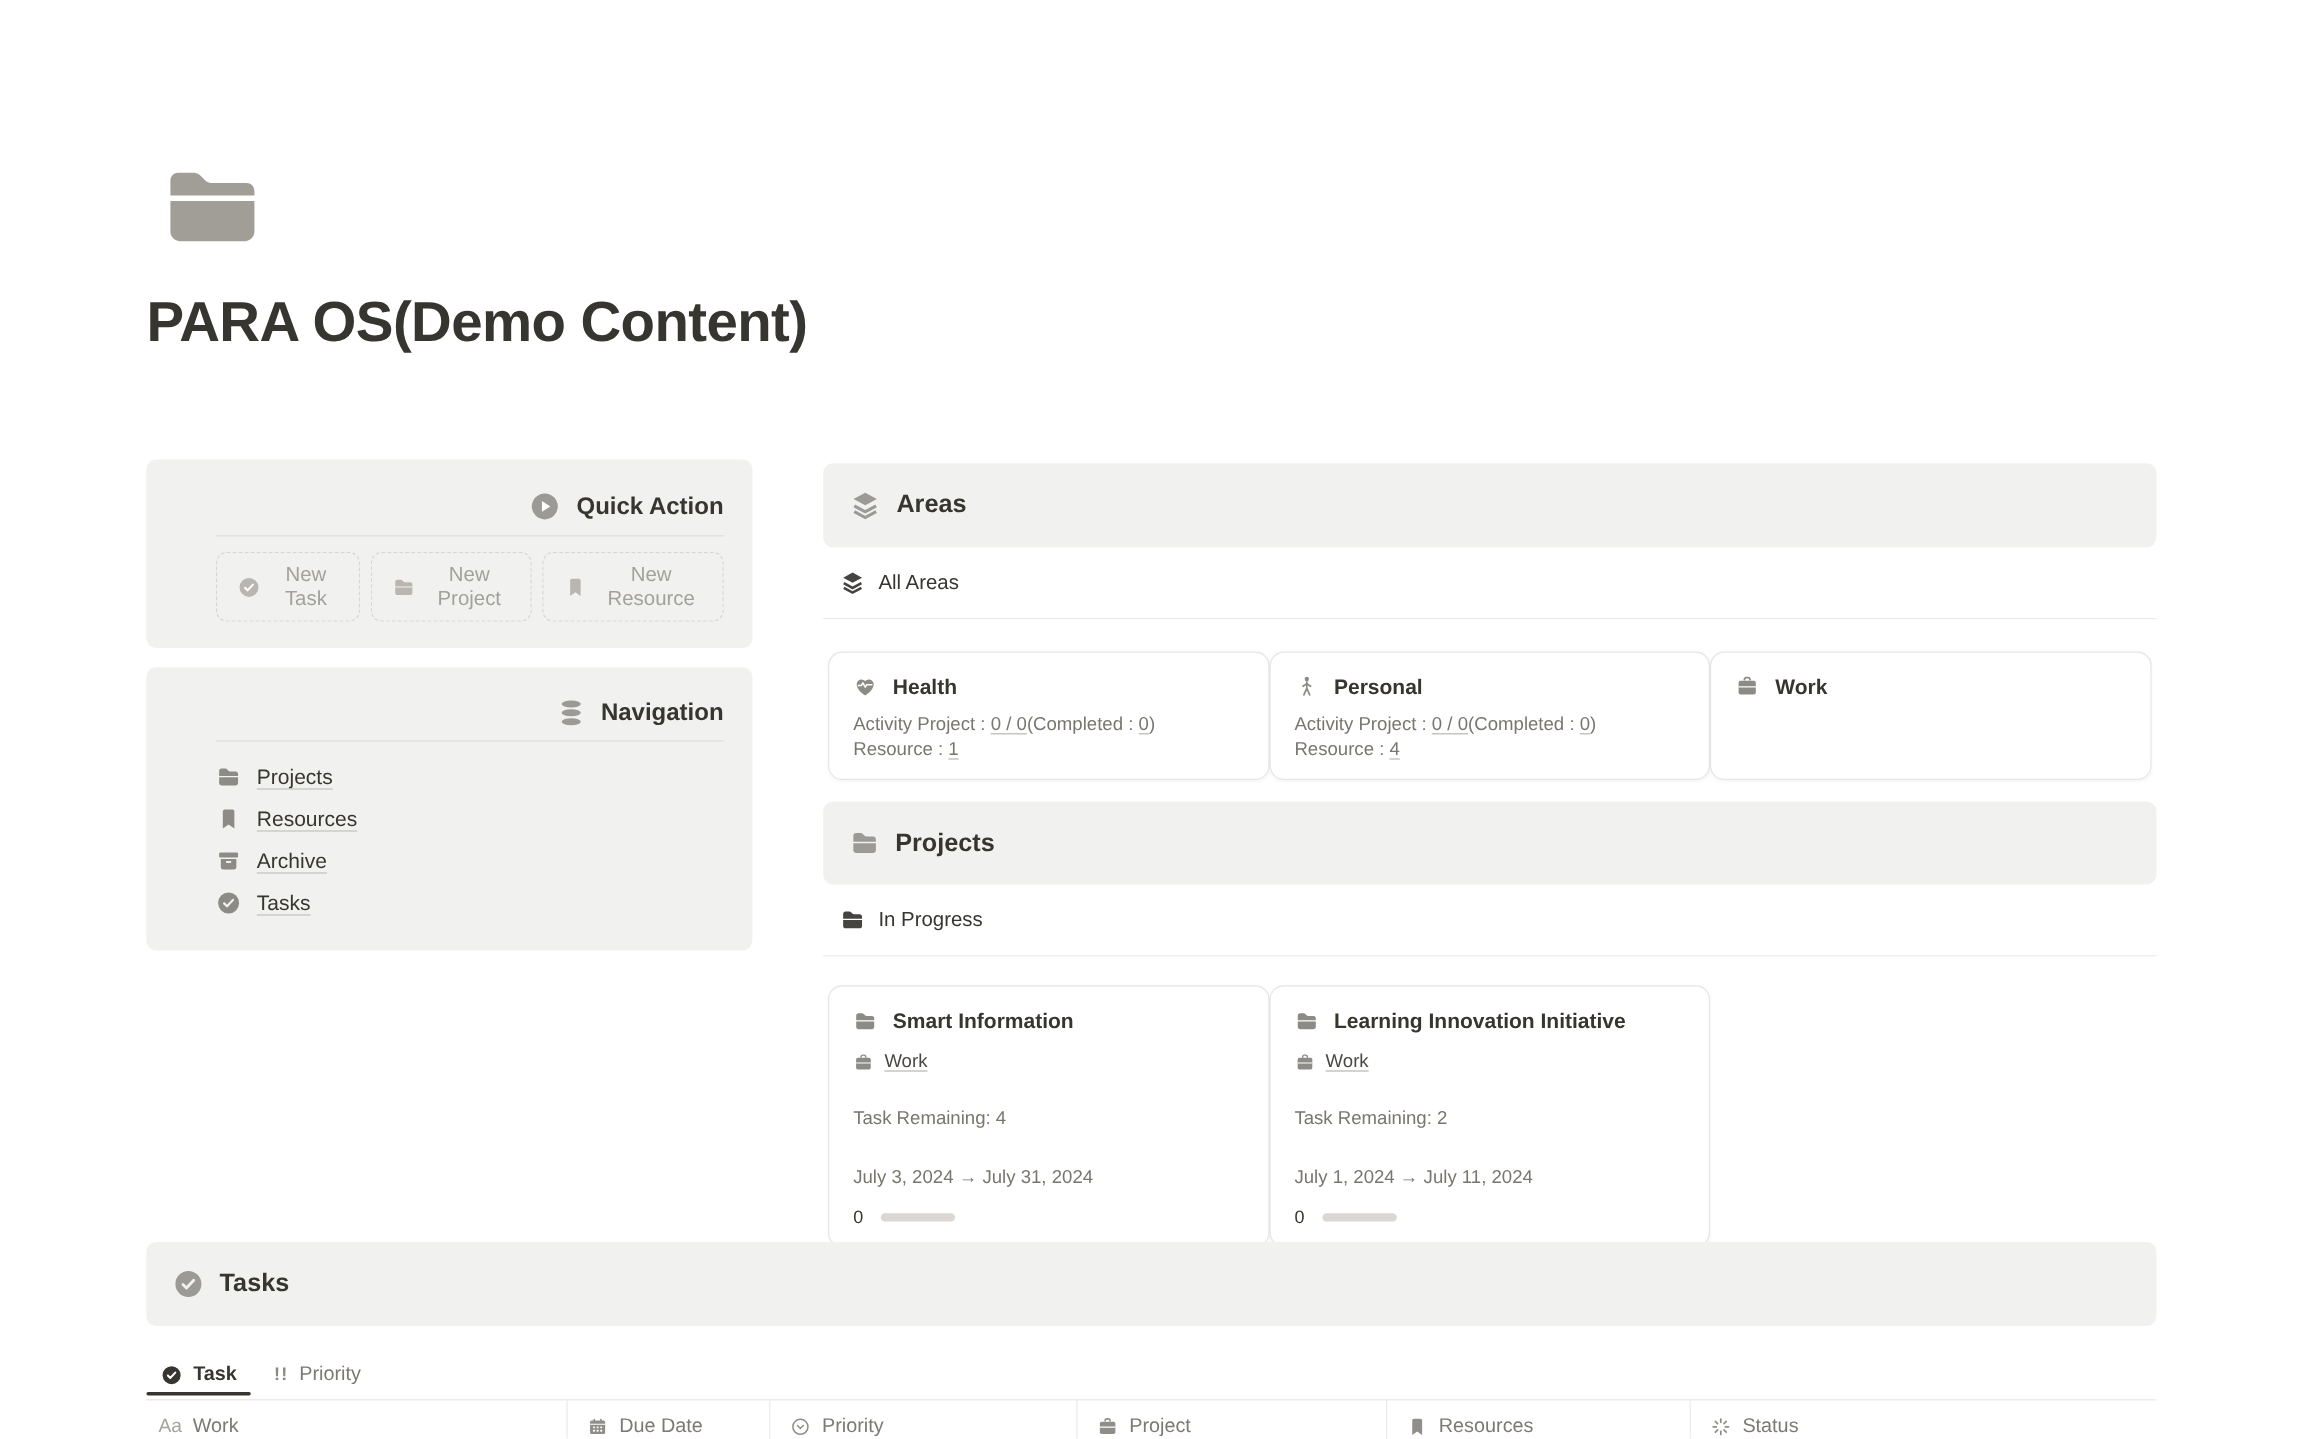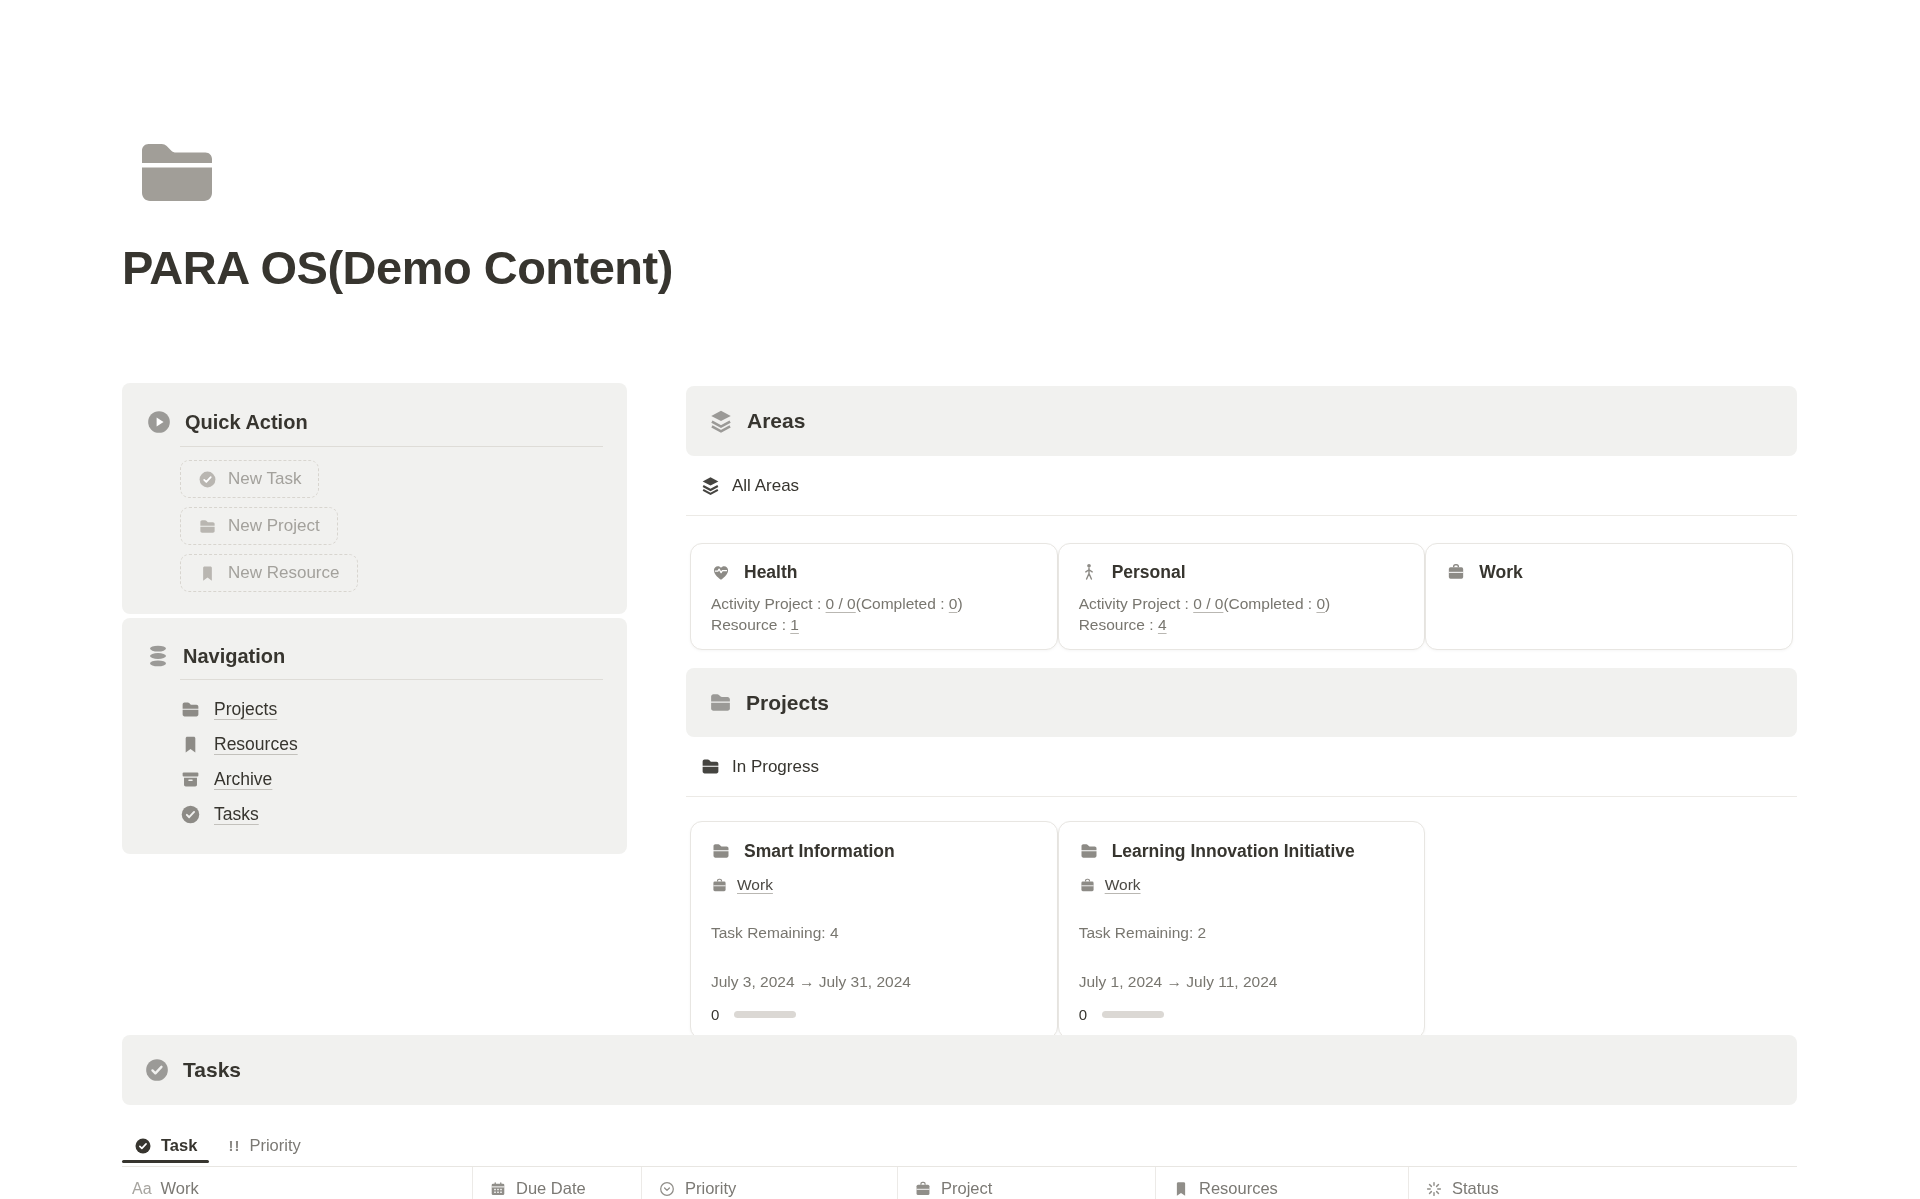--- a/index.html
+++ b/index.html
@@ -15,26 +15,26 @@
   .page-icon { position:absolute; left:137px; top:137px; width:80px; height:68px; }
   .page-title { position:absolute; left:122px; top:240px; font-size:47px; font-weight:700; letter-spacing:-0.5px; color:#37352f; }
 
   
   .left-col  { position:absolute; left:122px; top:383px; width:505px; }
   .right-col { position:absolute; left:686px; top:386px; width:1111px; }
   .tasks-sec { position:absolute; left:122px; top:1035px; width:1675px; }
 
   
   .panel { background:#f1f1ef; border-radius:8px; padding:26px 24px 22px; }
-  .panel + .panel { margin-top:4px; }
-  .panel-header { display:flex; align-items:center; gap:13px; font-size:20px; font-weight:700; color:#37352f; }
+  .panel + .panel { margin-top:16px; }
+  .panel-header { display:flex; align-items:center; gap:13px; font-size:20px; font-weight:700; color:#37352f;justify-content:flex-end; }
   .panel-header .ic { color:#9b9a97; }
   .panel-divider { height:1px; background:#dedcd7; margin:11px 0 10px 34px; }
 
-  .qa-buttons { margin-left:34px; display:flex; flex-direction:column; align-items:flex-start; gap:9px; padding-top:3px; }
+  .qa-buttons { margin-left:34px; display:flex; flex-direction:row; align-items:flex-start; gap:9px; padding-top:3px; }
   .qa-btn {
     display:inline-flex; align-items:center; gap:11px; padding:8px 17px;
     border:1px dashed #d8d5cf; border-radius:9px; background:transparent;
     color:#a3a19c; font-size:17px; font-family:inherit; cursor:pointer;
   }
   .qa-btn .ic { color:#b9b6b1; }
 
   .nav-list { margin-left:34px; padding-top:2px; }
   .nav-item { display:flex; align-items:center; gap:13px; padding:7px 0; cursor:pointer; }
   .nav-item .ic { color:#8d8b86; }

